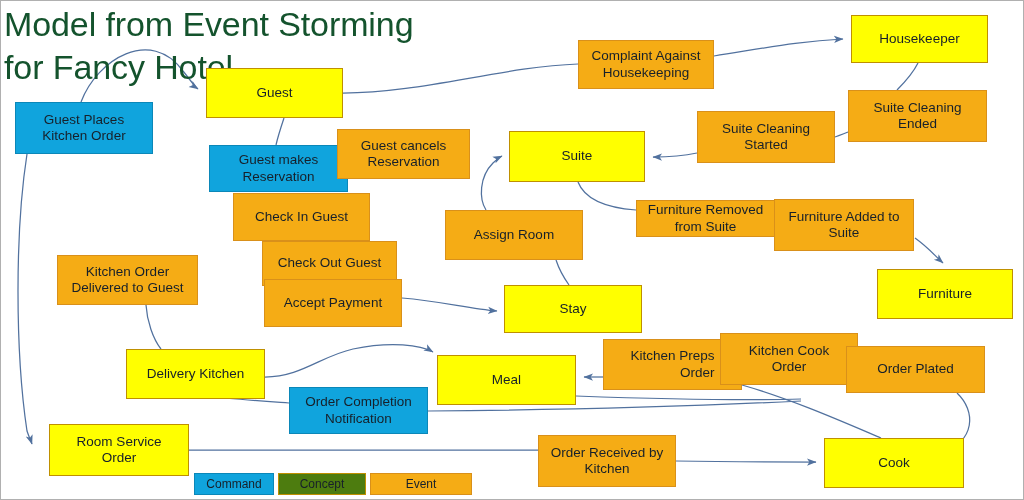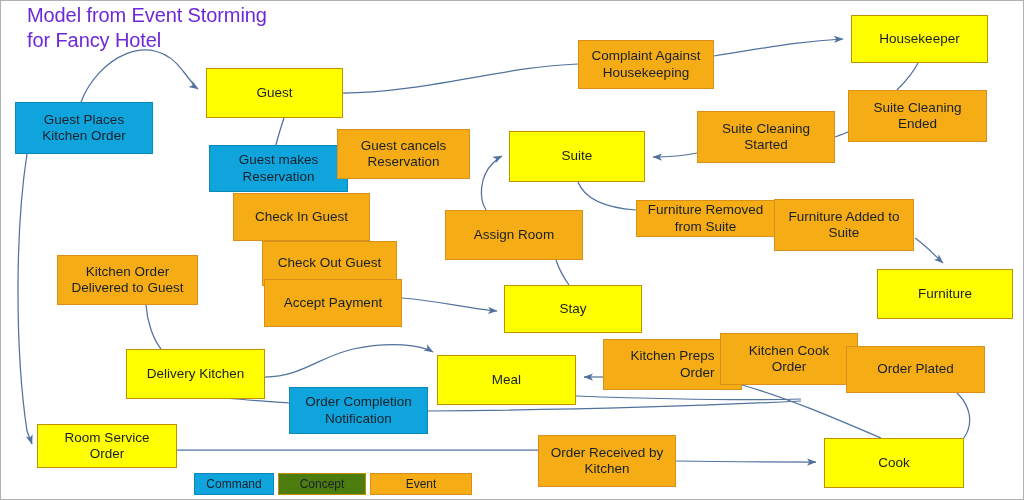--- a/index.html
+++ b/index.html
@@ -51,26 +51,26 @@
   .node.command {
     background: #10a4dd;
     border: 1px solid #0b87b8;
   }
   .node-label {
     display: block;
     white-space: pre-line;
   }
   .title {
     position: absolute;
-    left: 26px;
+    left: 3px;
     top: 2px;
     width: 420px;
     z-index: 6;
-    color: #6d28d9;
-    font-size: 20px;
+    color: #14532d;
+    font-size: 34px;
     line-height: 1.25;
     white-space: pre-line;
     letter-spacing: -0.1px;
   }
   .legend {
     position: absolute;
     z-index: 8;
     display: flex;
     align-items: center;
     justify-content: center;
@@ -202,21 +202,21 @@
         <span class="node-label">Kitchen Preps
 Order</span>
       </div>
       <div class="node event" style="left: 719px; top: 332px; width: 138px; height: 52px; z-index: 27;">
         <span class="node-label">Kitchen Cook
 Order</span>
       </div>
       <div class="node event" style="left: 845px; top: 345px; width: 139px; height: 47px; z-index: 28;">
         <span class="node-label">Order Plated</span>
       </div>
-      <div class="node concept" style="left: 36px; top: 423px; width: 140px; height: 44px; z-index: 29;">
+      <div class="node concept" style="left: 48px; top: 423px; width: 140px; height: 52px; z-index: 29;">
         <span class="node-label">Room Service
 Order</span>
       </div>
       <div class="node event" style="left: 537px; top: 434px; width: 138px; height: 52px; z-index: 30;">
         <span class="node-label">Order Received by
 Kitchen</span>
       </div>
       <div class="node concept" style="left: 823px; top: 437px; width: 140px; height: 50px; z-index: 31;">
         <span class="node-label">Cook</span>
       </div>

